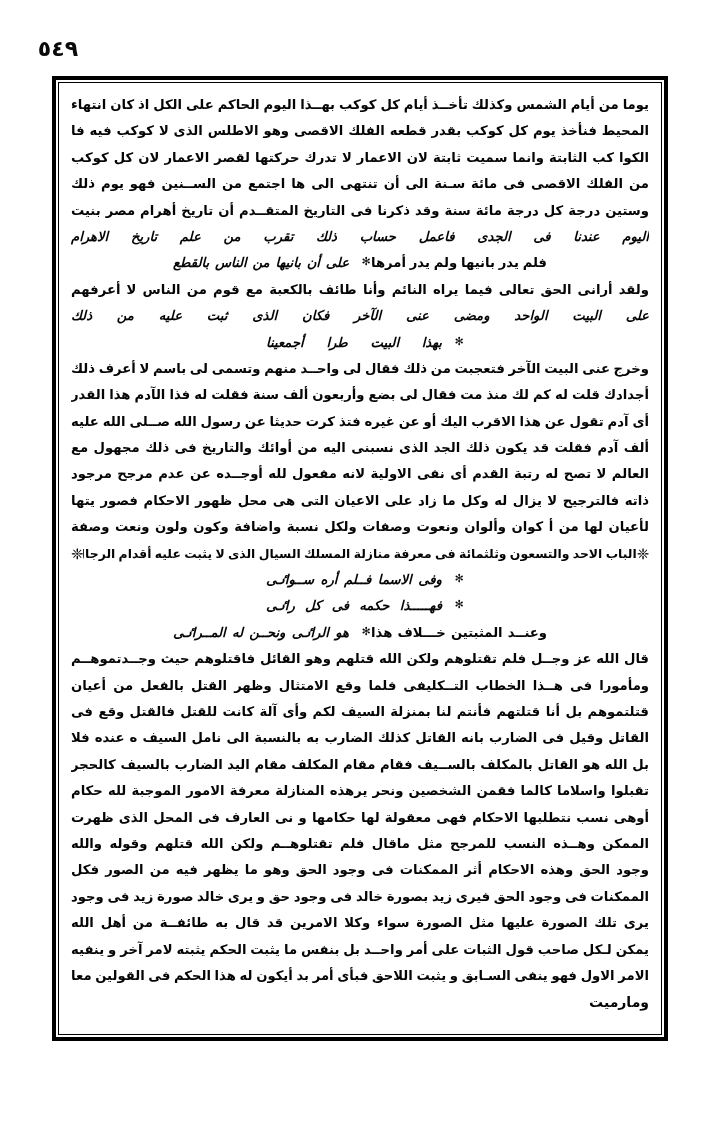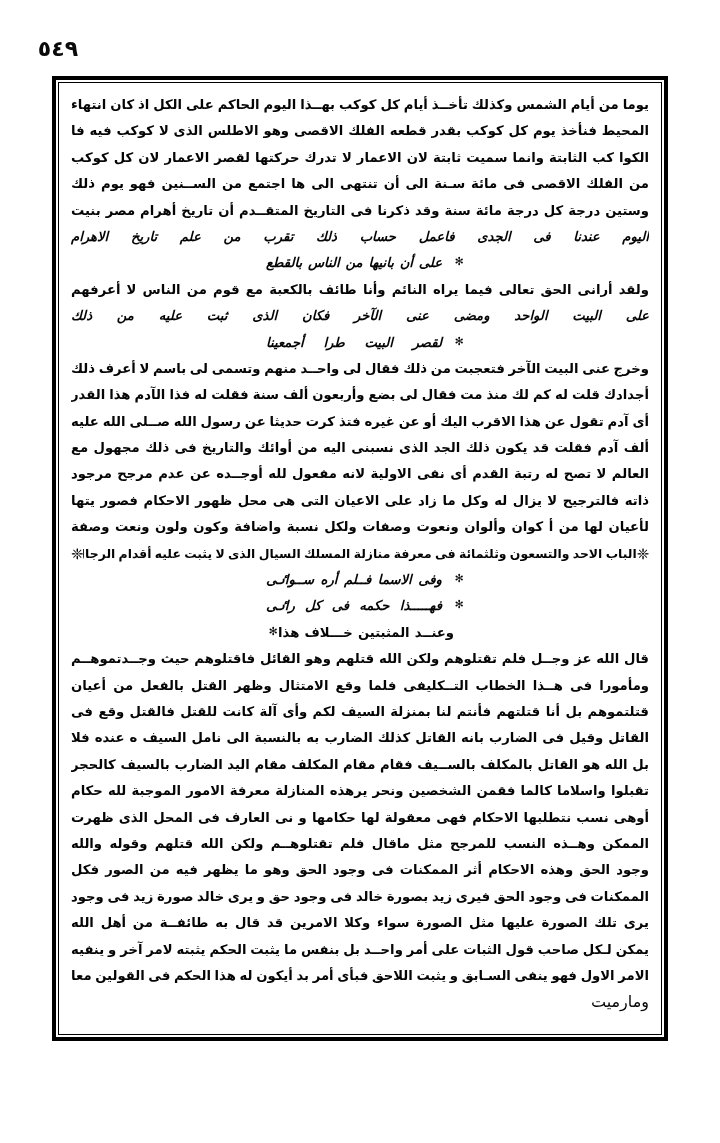--- a/index.html
+++ b/index.html
@@ -135,22 +135,22 @@
   .chapter .ctext{
     flex:1;
     text-align:center;
     overflow:hidden;
   }
 
   
   .catch{
     direction:rtl;
     text-align:center;
-    font-size:16px;
-    font-weight:400;
+    font-size:14px;
+    font-weight:700;
     height:26.4px;
     line-height:26.4px;
     white-space:nowrap;
     letter-spacing:-0.3px;
   }
 </style>
 </head>
 <body>
 
 <div class="folio">
@@ -162,30 +162,31 @@
     <div class="body-text">
 
       <div class="line flow">يوما من أيام الشمس وكذلك تأخــذ أيام كل كوكب بهــذا اليوم الحاكم على الكل اذ كان انتهاء دورة الفلك</div>
       <div class="line flow">المحيط فنأخذ يوم كل كوكب بقدر قطعه الفلك الاقصى وهو الاطلس الذى لا كوكب فيه فا كبرها قطعا فيــه فلك</div>
       <div class="line flow">الكوا كب الثابتة وانما سميت ثابتة لان الاعمار لا تدرك حركتها لقصر الاعمار لان كل كوكب منها يقطع الدرجة</div>
       <div class="line flow">من الفلك الاقصى فى مائة سـنة الى أن تنتهى الى ها اجتمع من الســنين فهو يوم ذلك الكوكب فيحسب ثلثمائة</div>
       <div class="line flow">وستين درجة كل درجة مائة سنة وقد ذكرنا فى التاريخ المتقــدم أن تاريخ أهرام مصر بنيت والنسر فى الاسد وهو</div>
       <div class="line center">اليوم عندنا فى الجدى فاعمل حساب ذلك تقرب من علم تاريخ الاهرام</div>
 
       <div class="verse">
+        <span class="hemi b">فلم يدر بانيها ولم يدر أمرها</span>
         <span class="sep">✻</span>
         <span class="hemi a">على أن بانيها من الناس بالقطع</span>
       </div>
 
       <div class="line flow">ولقد أرانى الحق تعالى فيما يراه النائم وأنا طائف بالكعبة مع قوم من الناس لا أعرفهم بوجوههم فأنشدونى بيتين ثبت</div>
       <div class="line center">على البيت الواحد ومضى عنى الآخر فكان الذى ثبت عليه من ذلك</div>
 
       <div class="verse">
         <span class="sep">✻</span>
-        <span class="hemi a">لقصر البيت طرا أجمعينا</span>
+        <span class="hemi a">بهذا البيت طرا أجمعينا</span>
       </div>
 
       <div class="line flow">وخرج عنى البيت الآخر فتعجبت من ذلك فقال لى واحــد منهم وتسمى لى باسم لا أعرف ذلك الاسم ثم قال لى أنا من</div>
       <div class="line flow">أجدادك قلت له كم لك منذ مت فقال لى بضع وأربعون ألف سنة فقلت له فذا الآدم هذا القدر من السنين فقال لى عن</div>
       <div class="line flow">أى آدم تقول عن هذا الاقرب اليك أو عن غيره فتذ كرت حديثا عن رسول الله صــلى الله عليه وسلم ان الله خلق مائة</div>
       <div class="line flow">ألف آدم فقلت قد يكون ذلك الجد الذى نسبنى اليه من أوائك والتاريخ فى ذلك مجهول مع حــدوث العالم بلا شك فان</div>
       <div class="line flow">العالم لا تصح له رتبة القدم أى نفى الاولية لانه مفعول لله أوجــده عن عدم مرجح مرجود مرجح مرجح لان الامكان له من</div>
       <div class="line flow">ذاته فالترجيح لا يزال له وكل ما زاد على الاعيان التى هى محل ظهور الاحكام فصور يتها صور فصورة الزمان نسب واضافات</div>
       <div class="line flow">لأعيان لها من أ كوان وألوان ونعوت وصفات ولكل نسبة واضافة وكون ولون ونعت وصفة اسم خاص أو أسماء</div>
 
@@ -199,20 +200,21 @@
         <span class="sep">✻</span>
         <span class="hemi a">وفى الاسما فــلم أره ســواٸى</span>
       </div>
       <div class="verse">
         <span class="sep">✻</span>
         <span class="hemi a">فهـــــذا حكمه فى كل راٸى</span>
       </div>
       <div class="verse">
         <span class="hemi b">وعنــد المثبتين خـــلاف هذا</span>
         <span class="sep">✻</span>
+        <span class="hemi a">هو الراٸى ونحــن له المــراٸى</span>
       </div>
 
       <div class="line flow">قال الله عز وجــل فلم تقتلوهم ولكن الله قتلهم وهو القائل فاقتلوهم حيث وجــدتموهــم فاظهر آمرا وأمــرا</div>
       <div class="line flow">ومأمورا فى هــذا الخطاب التــكليفى فلما وقع الامتثال وظهر القتل بالفعل من أعيان المحدثات قال ما هــم أنتم الذين</div>
       <div class="line flow">قتلتموهم بل أنا قتلتهم فأنتم لنا بمنزلة السيف لكم وأى آلة كانت للقتل فالقتل وقع فى المقتول بالآلة ولم يقل فيــه انه</div>
       <div class="line flow">القاتل وقيل فى الضارب بانه القاتل كذلك الضارب به بالنسبة الى نامل السيف ه عنده فلا يقال فى المكلف انه القاتل</div>
       <div class="line flow">بل الله هو القاتل بالمكلف بالســيف فقام مقام المكلف مقام اليد الضارب بالسيف كالحجر الاسود بين الله فى البيعة</div>
       <div class="line flow">تقبلوا واسلاما كالما فقمن الشخصين ونحر يرهذه المنازلة معرفة الامور الموجبة لله حكام لها أعيان وجودية</div>
       <div class="line flow">أوهى نسب نتطلبها الاحكام فهى معقولة لها حكامها و نى العارف فى المحل الذى ظهرت فيــه هذه الاحكام ماهو هى عين</div>
       <div class="line flow">الممكن وهــذه النسب للمرجح مثل ماقال فلم تقتلوهــم ولكن الله قتلهم وقوله والله خلقكم وما تعملون أوهل المحل</div>

